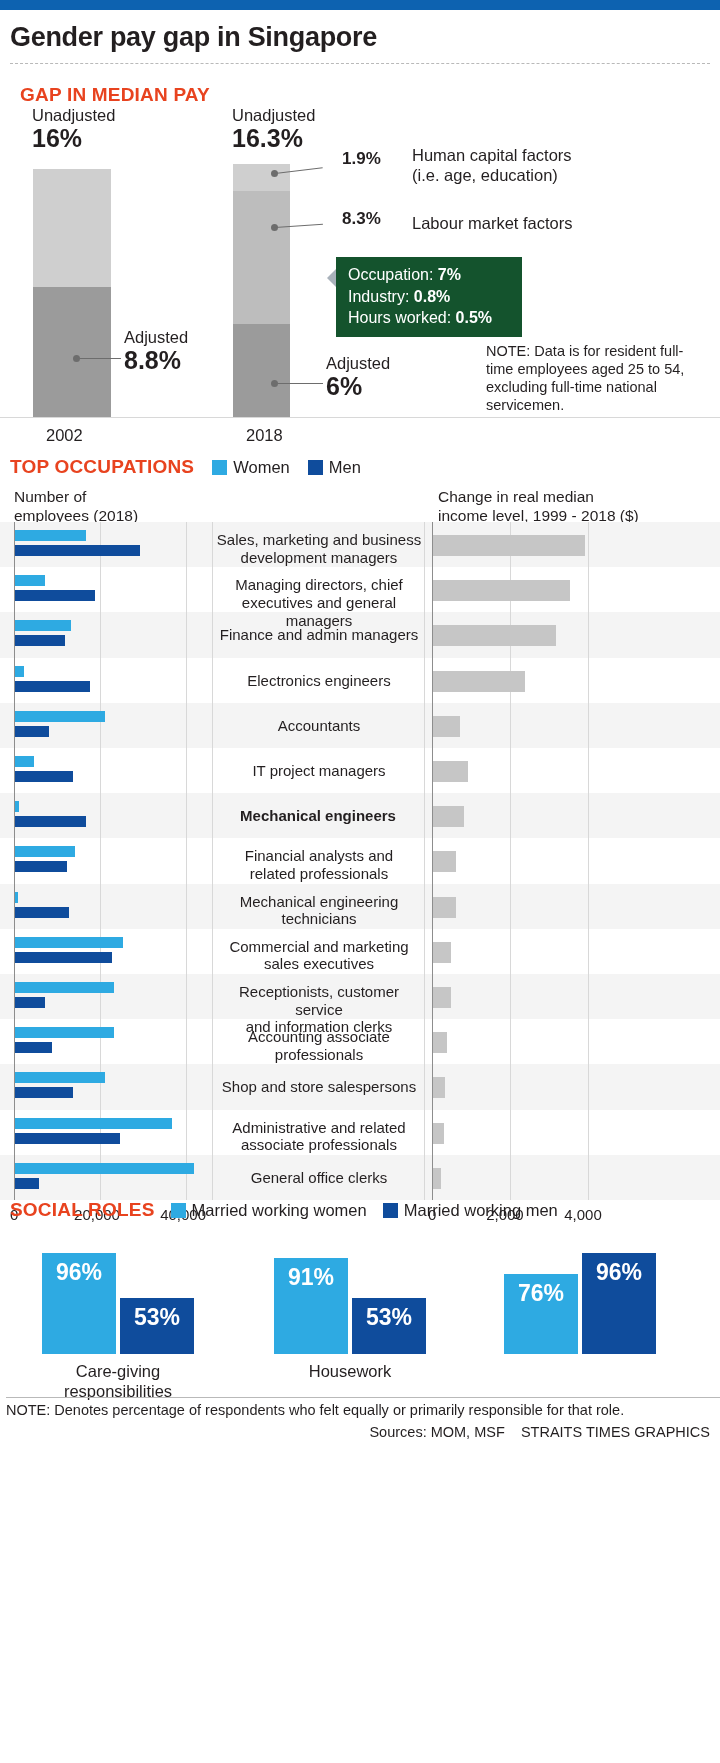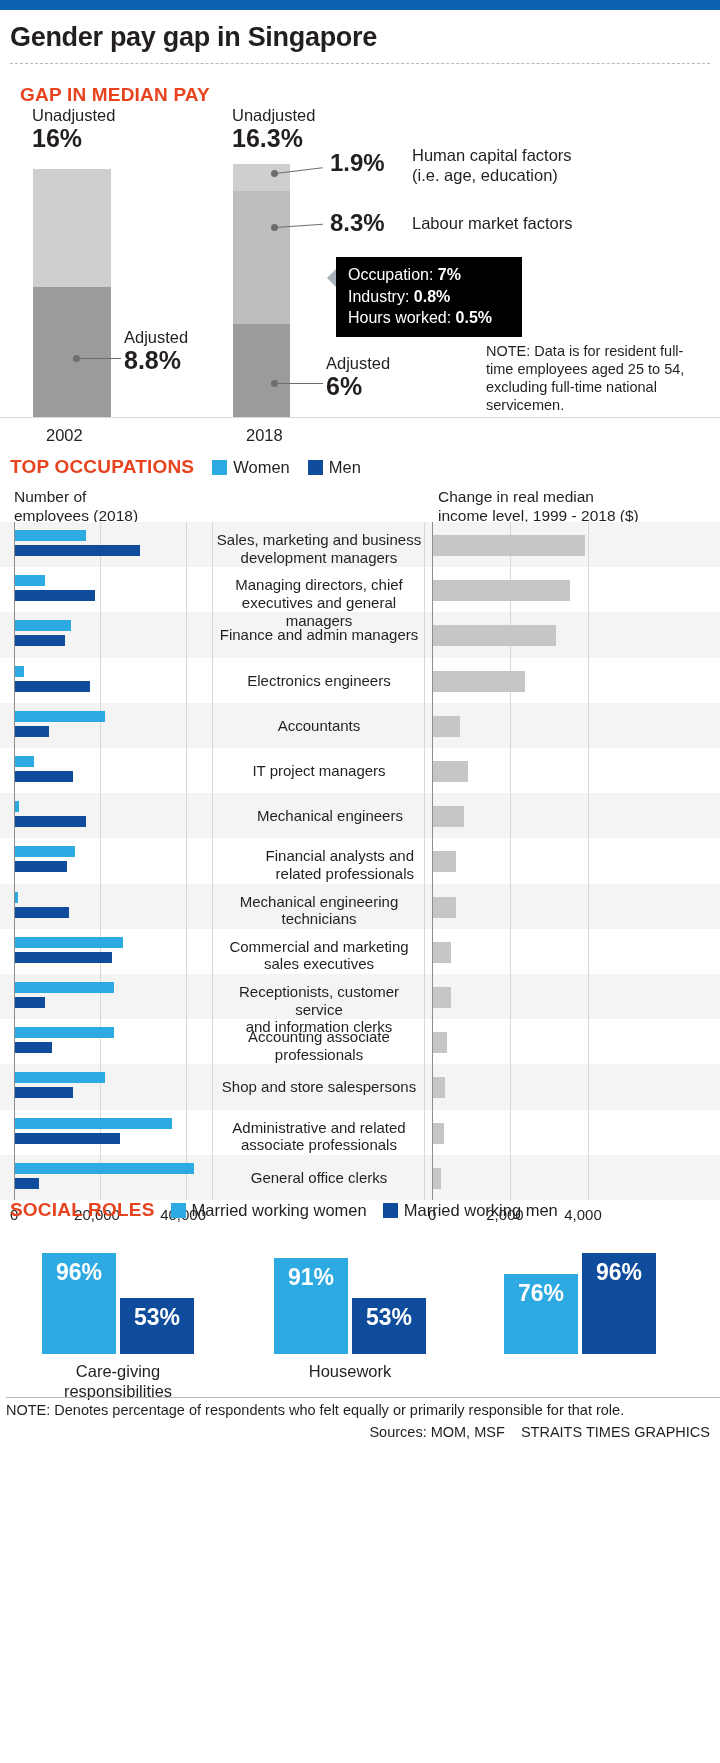--- a/index.html
+++ b/index.html
@@ -84,26 +84,27 @@
     position: absolute;
   }
   .seg-light { background: #cfcfcf; }
   .seg-dark  { background: #9b9b9b; }
   .callout-text {
     position: absolute;
     font-size: 16.5px;
     line-height: 1.2;
   }
   .callout-num {
-    font-size: 24px;
+    font-size: 17px;
     font-weight: bold;
+    margin-left: 12px;
   }
   .tipbox {
     position: absolute;
-    background: #000000;
+    background: #14532d;
     color: #ffffff;
     padding: 7px 12px 8px 12px;
     font-size: 16px;
     line-height: 1.35;
   }
   .tipbox b { color: #ffffff; }
   .tipbox:after {
     content: "";
     position: absolute;
     left: -9px;
@@ -350,25 +351,25 @@
         <div class="hbar hbar-w" style="left: 15px; top: 256.8px; width: 90.3913px;"></div>
         <div class="hbar hbar-m" style="left: 15px; top: 271.8px; width: 34.4348px;"></div>
         <div class="occ-name" style="left: 216px; width: 206px; white-space: pre-line; top: 262.8px;">Accountants</div>
         <div class="hbar hbar-g" style="left: 433px; top: 261.8px; height: 21px; width: 27.3488px;"></div>
         <div class="hbar hbar-w" style="left: 15px; top: 302px; width: 19.3696px;"></div>
         <div class="hbar hbar-m" style="left: 15px; top: 317px; width: 58.1087px;"></div>
         <div class="occ-name" style="left: 216px; width: 206px; white-space: pre-line; top: 308px;">IT project managers</div>
         <div class="hbar hbar-g" style="left: 433px; top: 307px; height: 21px; width: 35.1628px;"></div>
         <div class="hbar hbar-w" style="left: 15px; top: 347.2px; width: 4.30435px;"></div>
         <div class="hbar hbar-m" style="left: 15px; top: 362.2px; width: 71.0217px;"></div>
-        <div class="occ-name" style="left: 227px; width: 206px; white-space: pre-line; top: 353.2px;">Mechanical engineers</div>
+        <div class="occ-name" style="left: 215px; width: 206px; white-space: pre-line; top: 353.2px; font-weight: bold;">Mechanical engineers</div>
         <div class="hbar hbar-g" style="left: 433px; top: 352.2px; height: 21px; width: 31.2558px;"></div>
         <div class="hbar hbar-w" style="left: 15px; top: 392.4px; width: 60.2609px;"></div>
         <div class="hbar hbar-m" style="left: 15px; top: 407.4px; width: 51.6522px;"></div>
-        <div class="occ-name" style="left: 208px; width: 206px; white-space: pre-line; top: 393.4px; text-align: right;">Financial analysts and
+        <div class="occ-name" style="left: 216px; width: 206px; white-space: pre-line; top: 393.4px;">Financial analysts and
 related professionals</div>
         <div class="hbar hbar-g" style="left: 433px; top: 397.4px; height: 21px; width: 23.4419px;"></div>
         <div class="hbar hbar-w" style="left: 15px; top: 437.6px; width: 3.44348px;"></div>
         <div class="hbar hbar-m" style="left: 15px; top: 452.6px; width: 53.8043px;"></div>
         <div class="occ-name" style="left: 216px; width: 206px; white-space: pre-line; top: 438.6px;">Mechanical engineering
 technicians</div>
         <div class="hbar hbar-g" style="left: 433px; top: 442.6px; height: 21px; width: 23.4419px;"></div>
         <div class="hbar hbar-w" style="left: 15px; top: 482.8px; width: 107.609px;"></div>
         <div class="hbar hbar-m" style="left: 15px; top: 497.8px; width: 96.8478px;"></div>
         <div class="occ-name" style="left: 216px; width: 206px; white-space: pre-line; top: 483.8px;">Commercial and marketing

